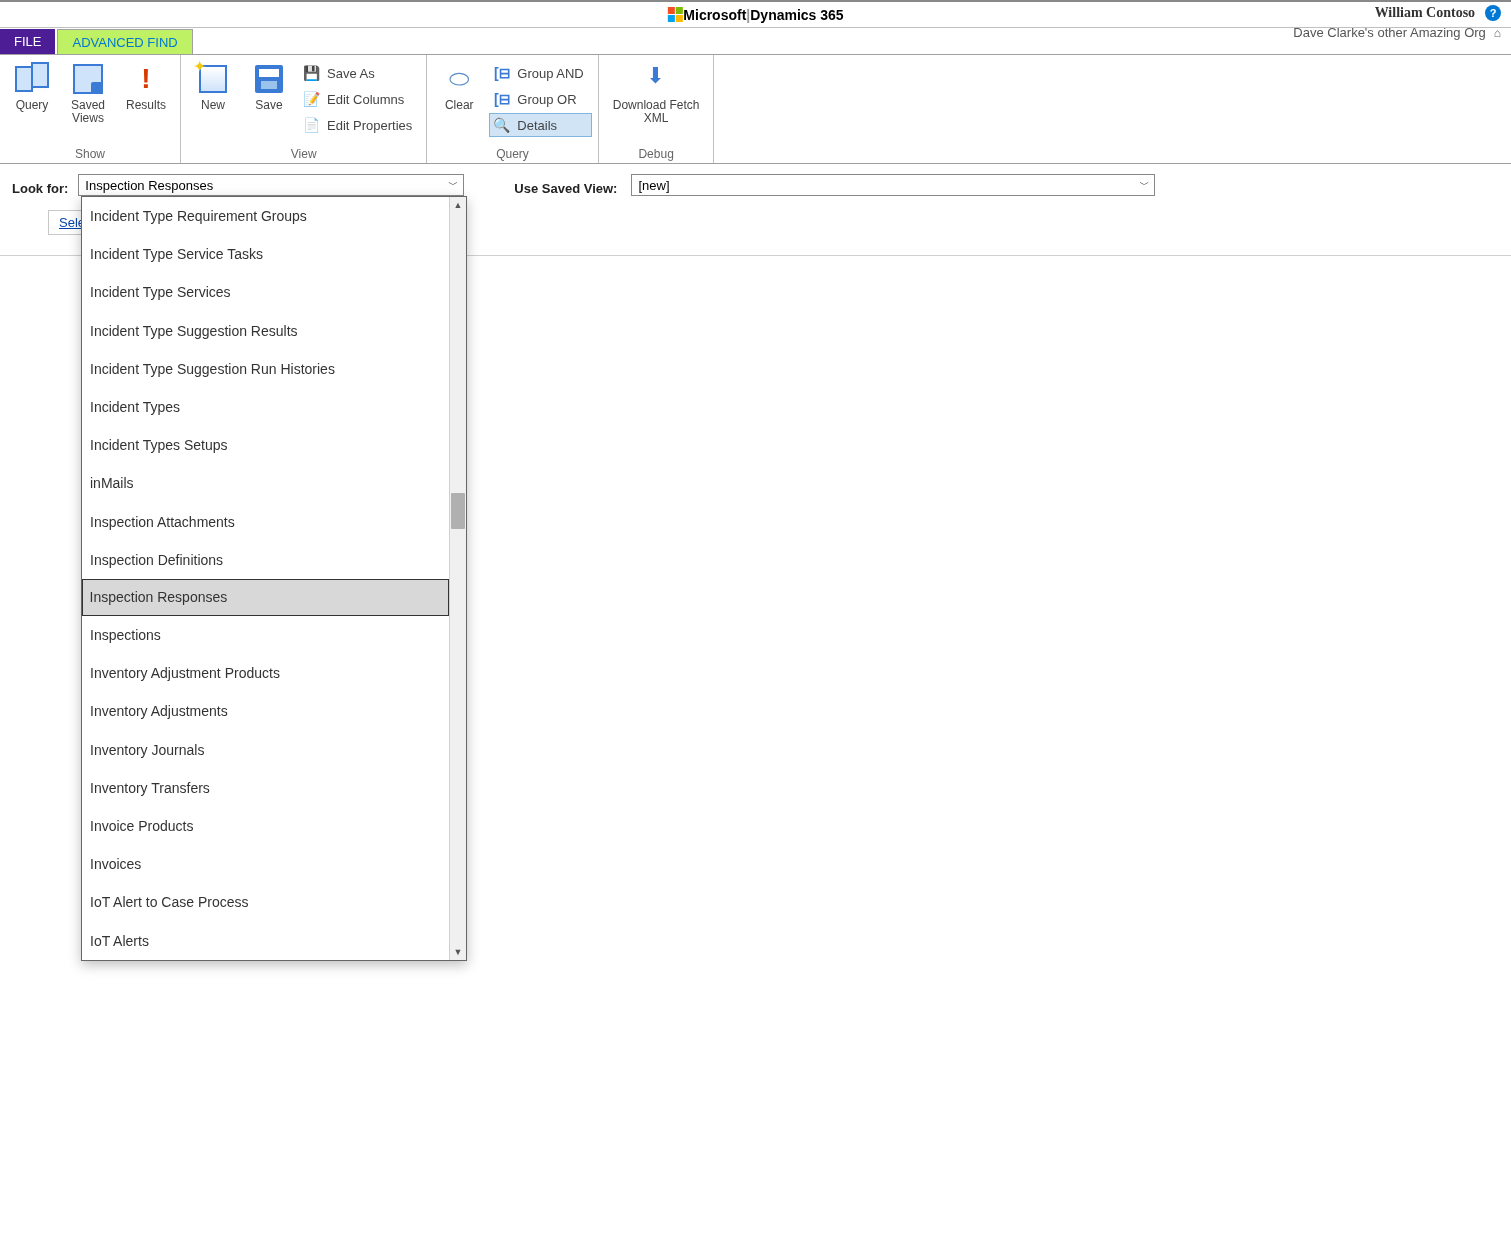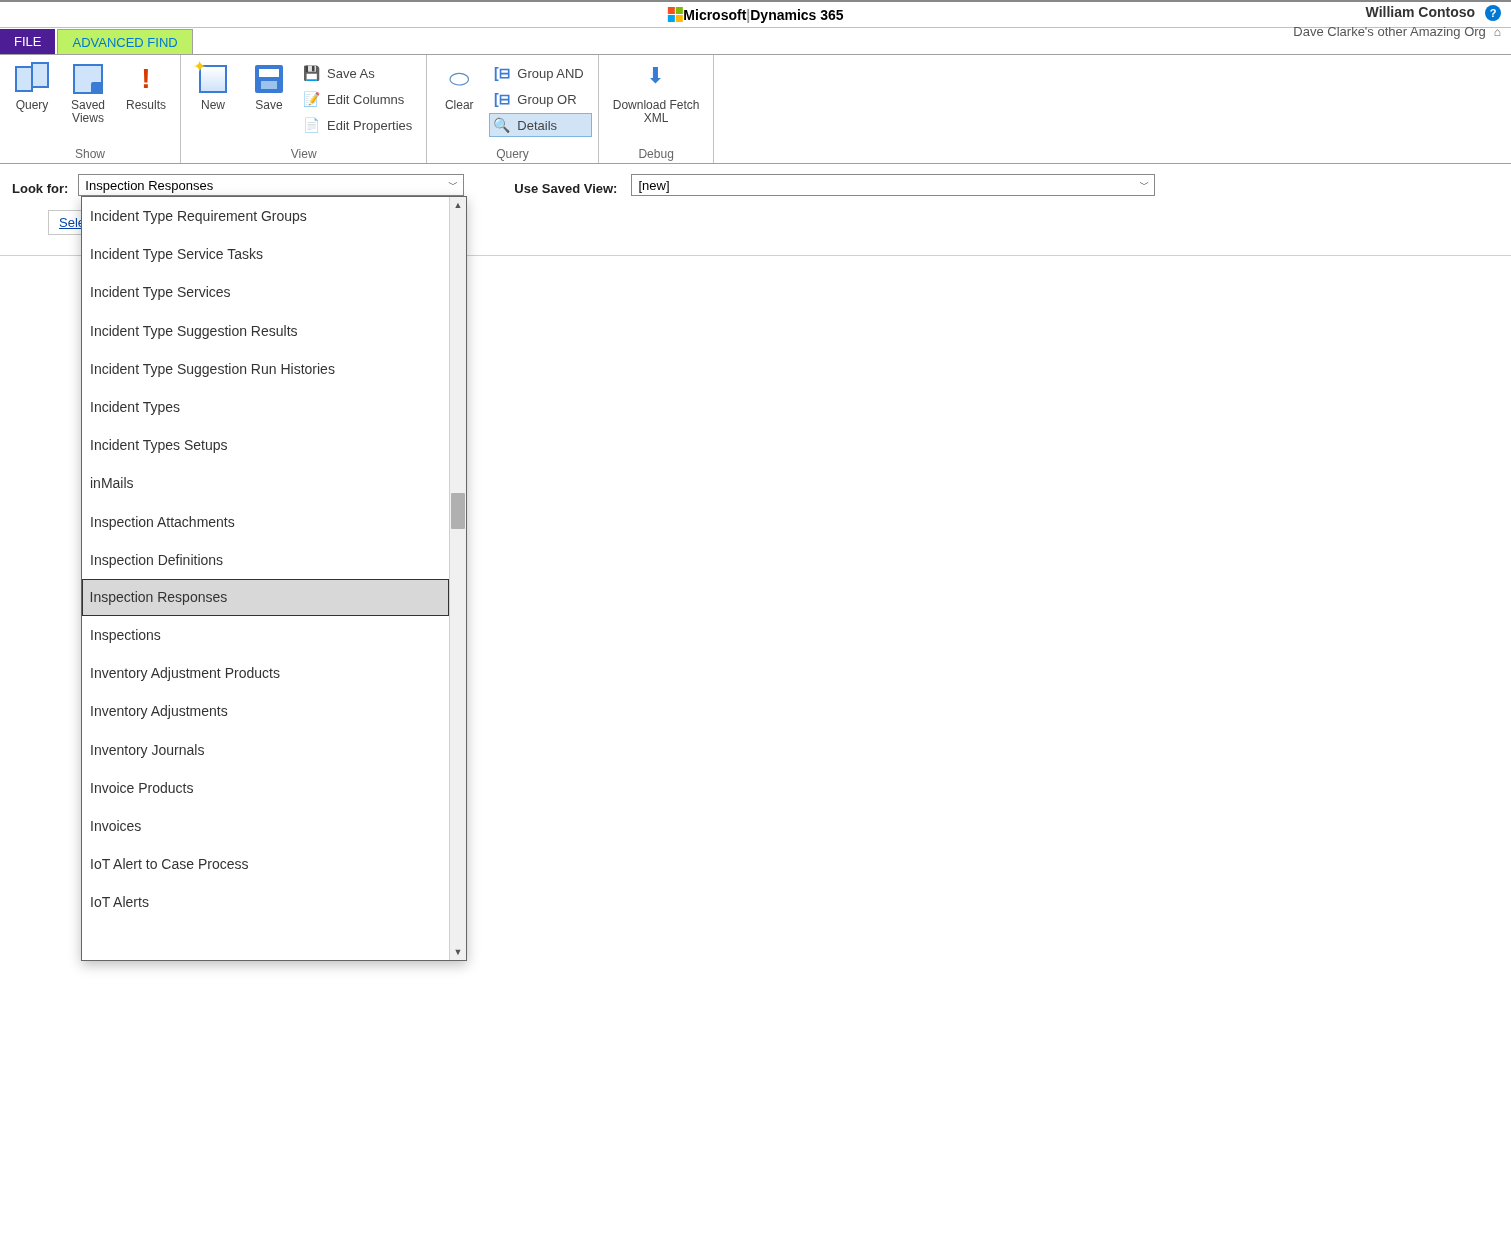--- a/index.html
+++ b/index.html
@@ -48,20 +48,21 @@
       right: 10px;
       top: 2px;
       text-align: right;
       line-height: 1.2;
     }
     .user-name {
       font-size: 14px;
       font-weight: 600;
       color: #333;
       margin-right: 6px;
+      font-family: Liberation Serif, serif;
     }
     .help-icon {
       display: inline-block;
       width: 16px;
       height: 16px;
       border-radius: 50%;
       background: #0078d4;
       color: #fff;
       font-size: 11px;
       line-height: 16px;
@@ -463,20 +464,21 @@
       <div class="dropdown-item">Incident Types</div>
       <div class="dropdown-item">Incident Types Setups</div>
       <div class="dropdown-item">inMails</div>
       <div class="dropdown-item">Inspection Attachments</div>
       <div class="dropdown-item">Inspection Definitions</div>
       <div class="dropdown-item selected">Inspection Responses</div>
       <div class="dropdown-item">Inspections</div>
       <div class="dropdown-item">Inventory Adjustment Products</div>
       <div class="dropdown-item">Inventory Adjustments</div>
       <div class="dropdown-item">Inventory Journals</div>
+      <div class="dropdown-item">Inventory Transfers</div>
       <div class="dropdown-item">Invoice Products</div>
       <div class="dropdown-item">Invoices</div>
       <div class="dropdown-item">IoT Alert to Case Process</div>
       <div class="dropdown-item">IoT Alerts</div>
     </div>
   <div class="dropdown-scrollbar">
     <div class="scroll-arrow">▲</div>
     <div class="scroll-track">
       <div class="scroll-thumb"></div>
     </div>

